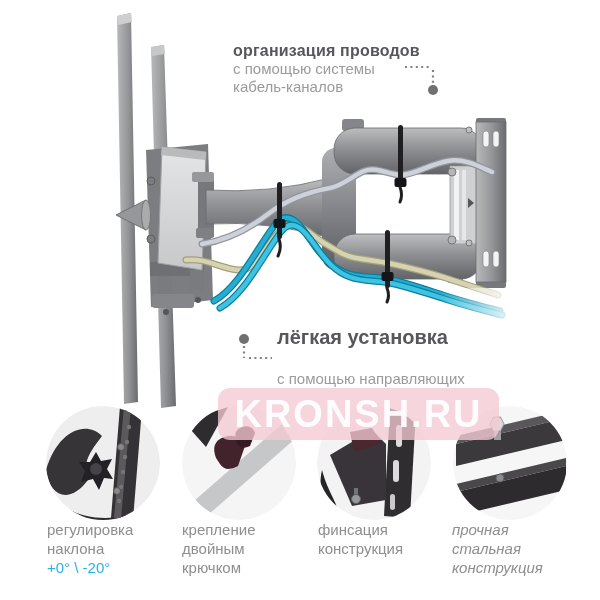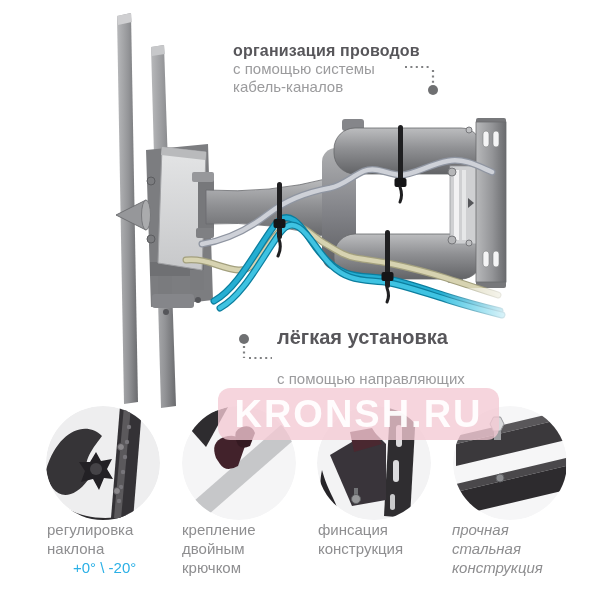--- a/index.html
+++ b/index.html
@@ -14,21 +14,21 @@
   .ann-mid-line{position:absolute;left:277px;top:346px;font-size:15px;color:#9b9b9d;margin-top:24px;}
   .watermark{position:absolute;left:218px;top:388px;width:281px;height:52px;
              background:rgba(243,201,211,0.78);border-radius:12px;display:flex;
              align-items:center;justify-content:center;z-index:5;}
   .watermark span{font-size:38px;font-weight:bold;color:rgba(255,255,255,0.93);letter-spacing:2px;}
   .feature{position:absolute;width:130px;font-size:15px;color:#8e8e90;line-height:19px;}
   .f1{left:47px;top:520px;}
   .f2{left:182px;top:520px;}
   .f3{left:318px;top:520px;}
   .f4{left:452px;top:520px;font-style:italic;}
-  .hl{color:#2bb0e6;margin-left:26px;}
+  .hl{color:#2bb0e6;}
 </style>
 </head>
 <body>
 
 <div class="canvas">
 
 <svg width="600" height="600" viewBox="0 0 600 600">
   <defs>
     <linearGradient id="gRail" x1="0" y1="0" x2="1" y2="0">
       <stop offset="0" stop-color="#b8b9bb"></stop>

